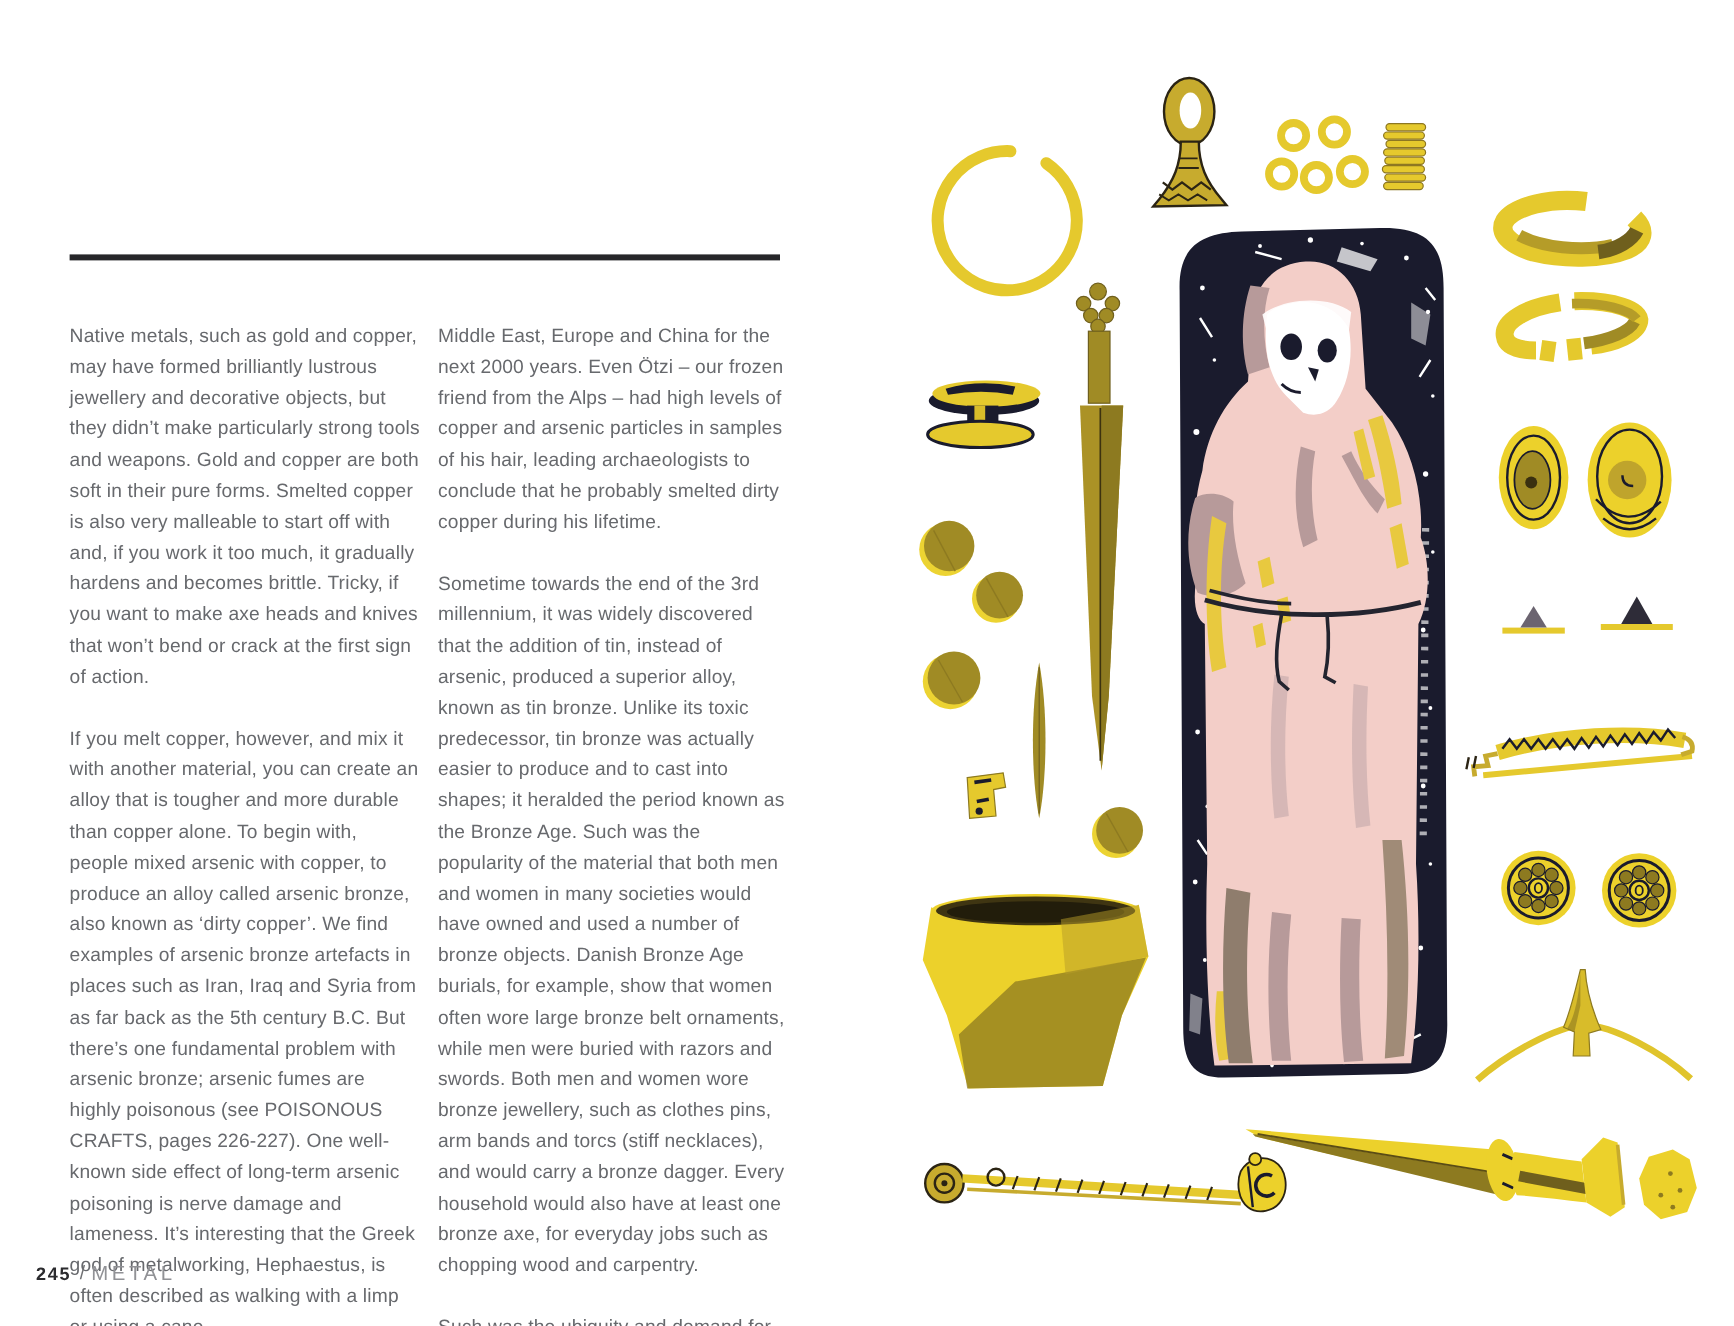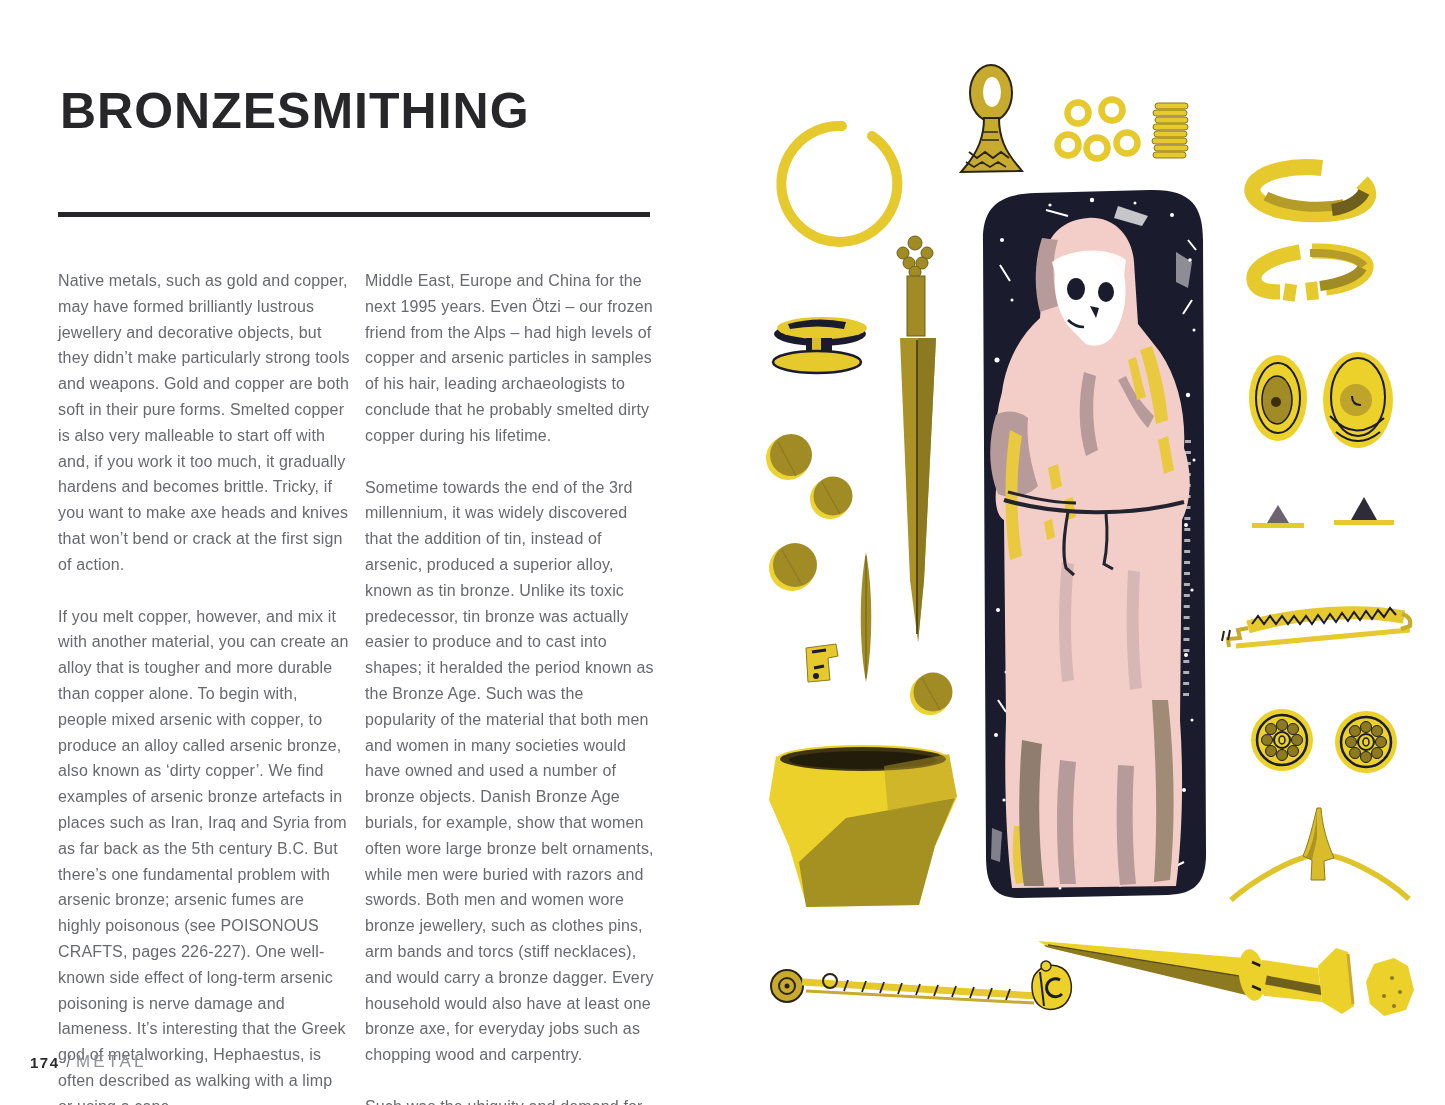--- a/index.html
+++ b/index.html
@@ -16,38 +16,37 @@
   .pagenum{font-size:15px;font-weight:700;color:#2b2b2e;letter-spacing:1.5px;}
   .slash{font-size:16px;font-weight:300;color:#6f7073;margin:0 5px 0 7px;}
   .section{font-size:17px;font-weight:400;color:#919296;letter-spacing:3px;}
   .art{position:absolute;left:720px;top:0;width:725px;height:1105px;}
 </style>
 </head>
 <body>
 
 <div class="spread">
 
-  <h1 class="page-title">BRONZESMITHING</h1>
   <div class="rule"></div>
 
   <div class="columns">
     <div class="col">
       <p>Native metals, such as gold and copper, may have formed brilliantly lustrous jewellery and decorative objects, but they didn’t make particularly strong tools and weapons. Gold and copper are both soft in their pure forms. Smelted copper is also very malleable to start off with and, if you work it too much, it gradually hardens and becomes brittle. Tricky, if you want to make axe heads and knives that won’t bend or crack at the first sign of action.</p>
       <p>If you melt copper, however, and mix it with another material, you can create an alloy that is tougher and more durable than copper alone. To begin with, people mixed arsenic with copper, to produce an alloy called arsenic bronze, also known as ‘dirty copper’. We find examples of arsenic bronze artefacts in places such as Iran, Iraq and Syria from as far back as the 5th century B.C. But there’s one fundamental problem with arsenic bronze; arsenic fumes are highly poisonous (see POISONOUS CRAFTS, pages 226-227). One well-known side effect of long-term arsenic poisoning is nerve damage and lameness. It’s interesting that the Greek god of metalworking, Hephaestus, is often described as walking with a limp or using a cane.</p>
 
     </div>
     <div class="col">
-      <p>Middle East, Europe and China for the next 1995 years. Even Ötzi – our frozen friend from the Alps – had high levels of copper and arsenic particles in samples of his hair, leading archaeologists to conclude that he probably smelted dirty copper during his lifetime.</p>
+      <p>Middle East, Europe and China for the next 2000 years. Even Ötzi – our frozen friend from the Alps – had high levels of copper and arsenic particles in samples of his hair, leading archaeologists to conclude that he probably smelted dirty copper during his lifetime.</p>
       <p>Sometime towards the end of the 3rd millennium, it was widely discovered that the addition of tin, instead of arsenic, produced a superior alloy, known as tin bronze. Unlike its toxic predecessor, tin bronze was actually easier to produce and to cast into shapes; it heralded the period known as the Bronze Age. Such was the popularity of the material that both men and women in many societies would have owned and used a number of bronze objects. Danish Bronze Age burials, for example, show that women often wore large bronze belt ornaments, while men were buried with razors and swords. Both men and women wore bronze jewellery, such as clothes pins, arm bands and torcs (stiff necklaces), and would carry a bronze dagger. Every household would also have at least one bronze axe, for everyday jobs such as chopping wood and carpentry.</p>
       <p>Such was the ubiquity and demand for bronze objects that the role of the bronzesmith was an important one.</p>
     </div>
   </div>
 
   <footer class="page-footer">
-    <span class="pagenum">174</span>
+    <span class="pagenum">245</span>
     <span class="slash">/</span>
     <span class="section">METAL</span>
   </footer>
 
   <aside class="art">
   <svg width="725" height="1105" viewBox="720 0 725 1105" xmlns="http://www.w3.org/2000/svg">
 
     <g>
       <path d="M 872 136 A 58 58 0 1 1 842 126" fill="none" stroke="#e5c92d" stroke-width="10" stroke-linecap="round"></path>
     </g>

